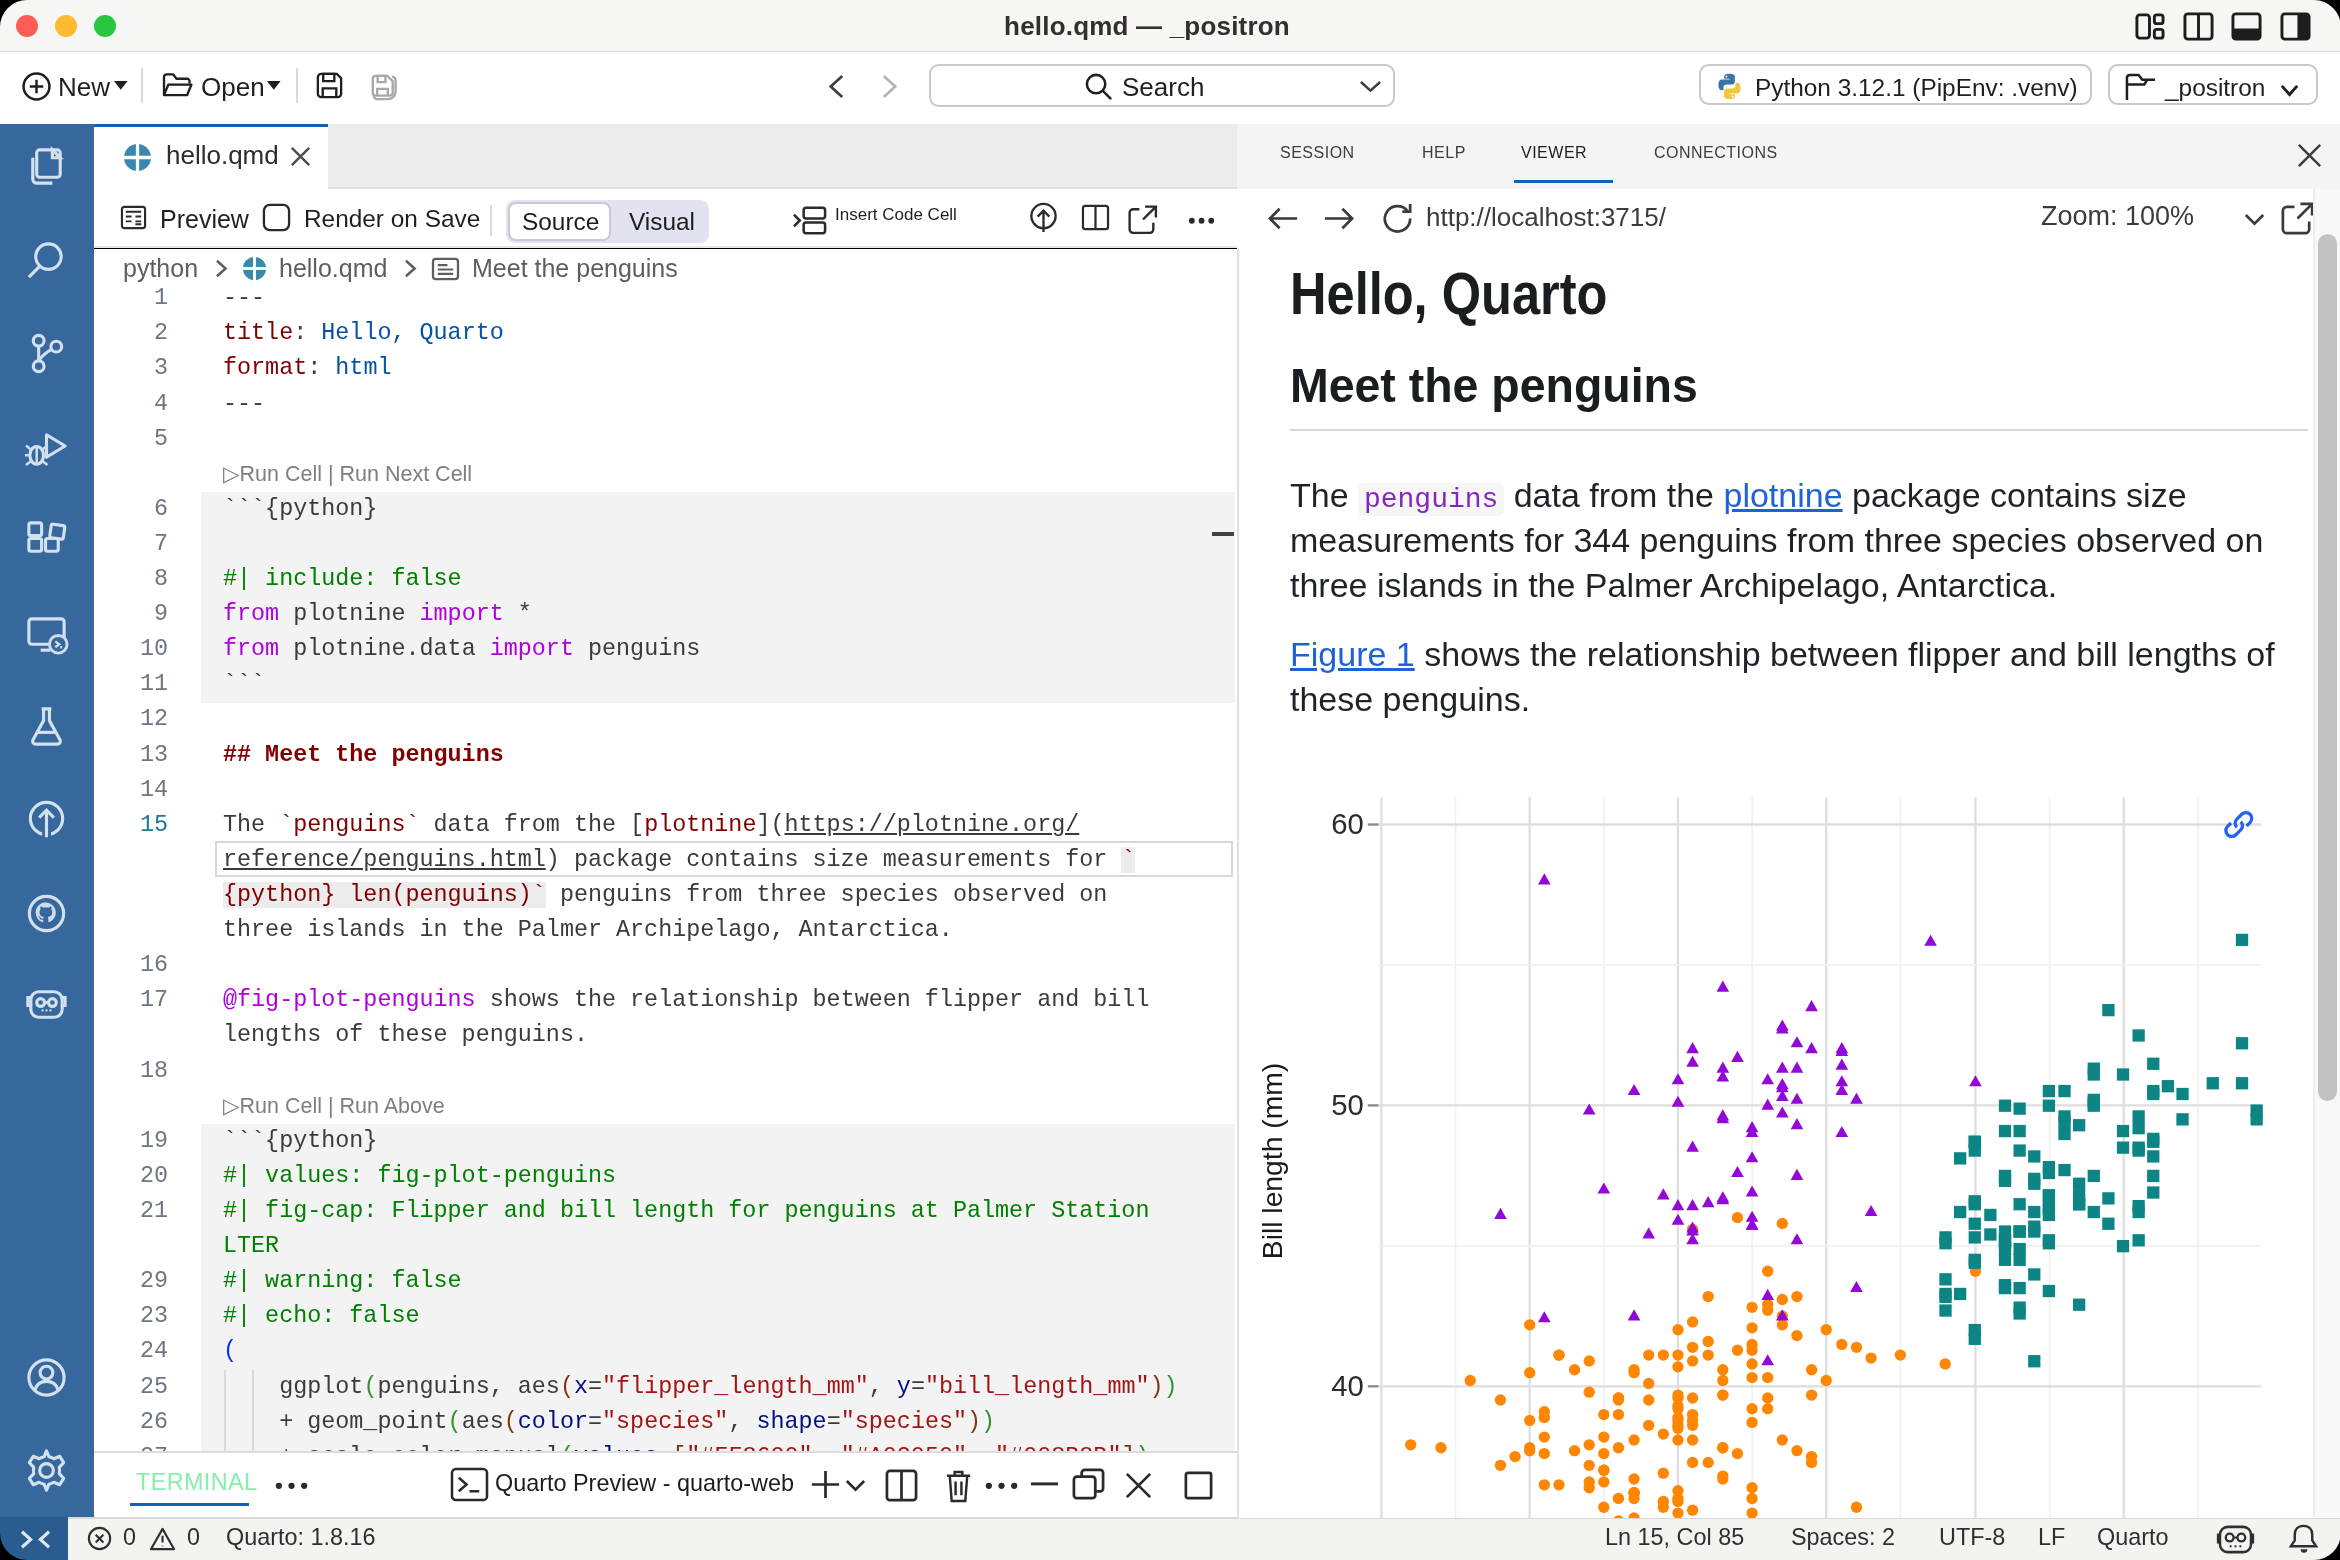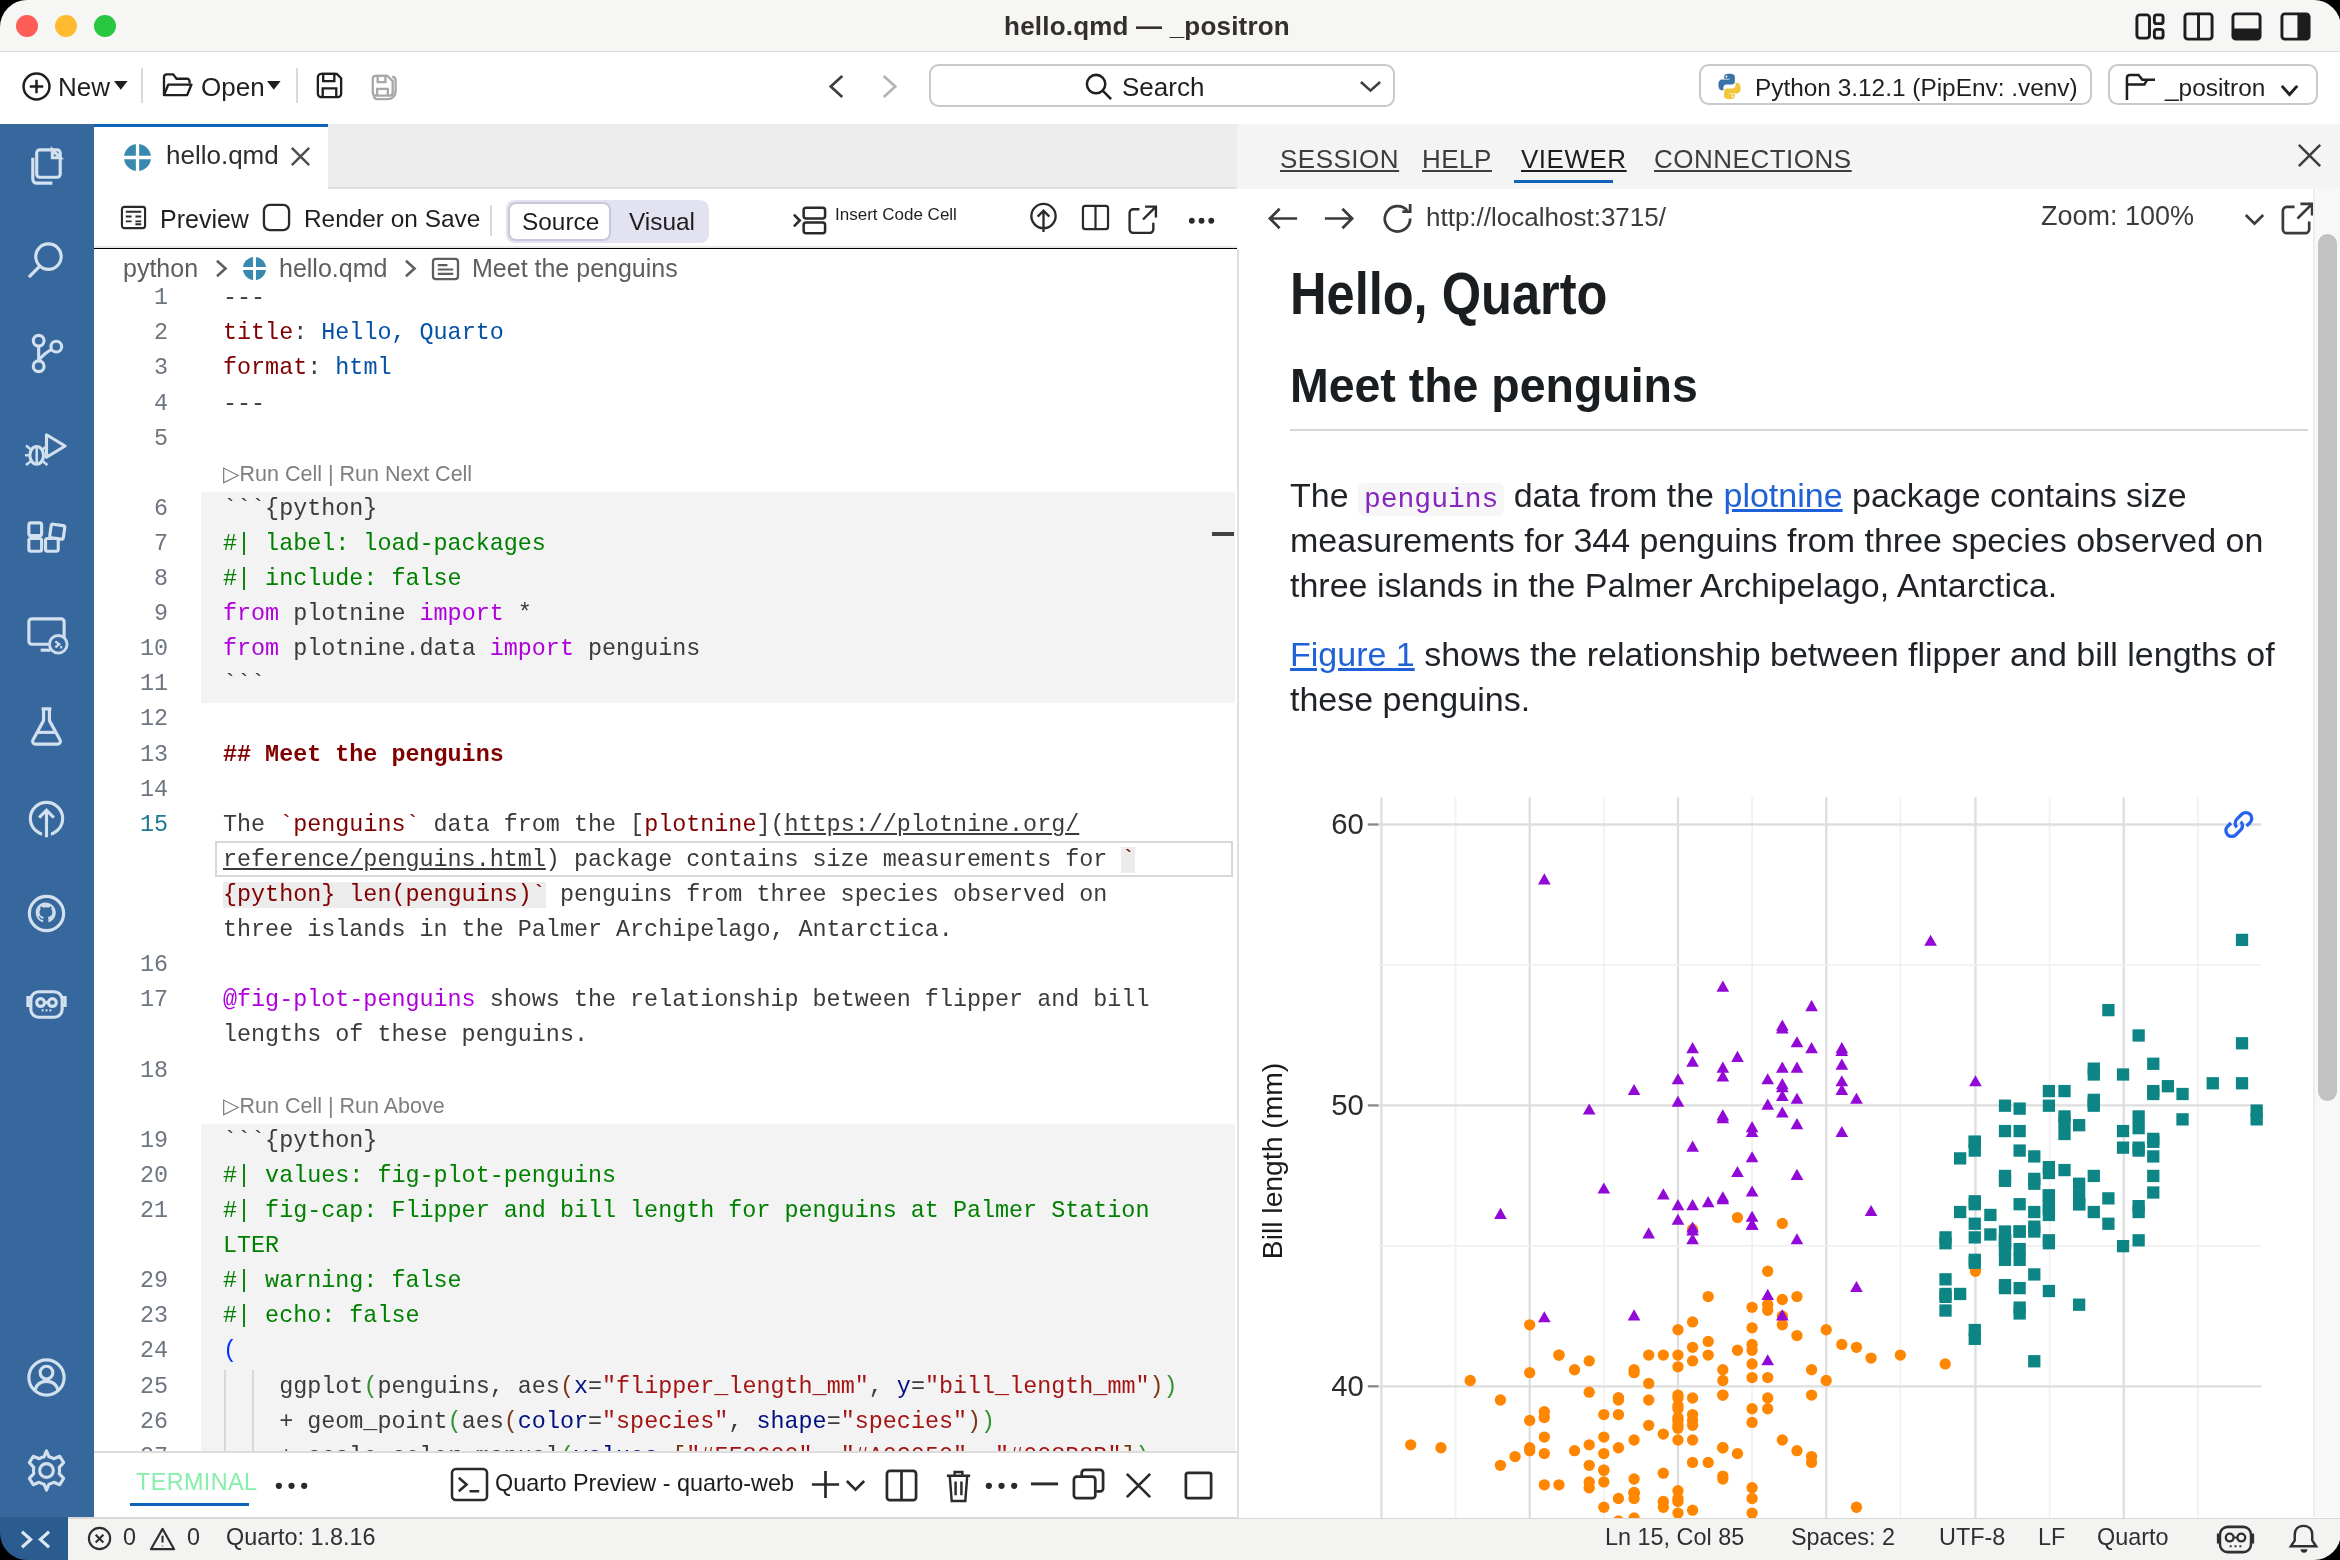--- a/index.html
+++ b/index.html
@@ -38,21 +38,21 @@
 #ovdash { position:absolute; left:1212px; width:21.5px; height:3.9px; background:#424242; }
 
 #termbar { position:absolute; left:94px; top:1451px; width:2247px; height:66px; background:#fff; border-top:2px solid #dcdcdc; }
 
 #statusbar { position:absolute; left:0; top:1517px; width:2341px; height:43px; background:#f3f3f2; border-top:2px solid #d8d8d8; }
 .sbtxt { position:absolute; top:6.8px; font-size:23.4px; color:#2f2f2f; }
 #remotebox { position:absolute; left:0; width:68px; height:43px; background:#2b5c90; }
 
 #rpanel { position:absolute; left:1237px; top:124px; width:1104px; height:1394px; background:#fff; border-left:2px solid #e0e0e0; }
 #rtabs { position:absolute; left:1237px; top:124px; width:1104px; height:65px; background:#f4f4f4; }
-.rtab { position:absolute; top:144px; font-size:26px; color:#3d3d3d; letter-spacing:0.5px;text-decoration:underline; }
+.rtab { position:absolute; top:144px; font-size:16px; color:#3d3d3d; letter-spacing:0.5px; }
 #rnav { position:absolute; left:1237px; top:189px; width:1104px; height:60px; background:#fff; }
 #rscroll { position:absolute; left:2313px; top:189px; width:27px; height:1328px; background:#f8f8f8; border-left:2px solid #ededed;}
 #rthumb { position:absolute; left:2318px; top:234px; width:18.5px; height:867px; background:#c2c2c2; border-radius:9.8px; }
 </style></head><body>
 <div id="titlebar"></div>
 <div class="tl" style="left:15.6px;background:#fe5e57"></div>
 <div class="tl" style="left:55px;background:#febb2f"></div>
 <div class="tl" style="left:94px;background:#27c73f"></div>
 <div id="title-text">hello.qmd — _positron</div>
 <svg class="abs" style="left:2134px;top:10.7px" width="31" height="31" viewBox="0 0 32 32" fill="none">
@@ -273,21 +273,20 @@
     <div class="crow" style="top:28px"><span class="ctext"><span class="mar">title</span>: <span class="blu">Hello, Quarto</span></span></div>
     <div class="crow" style="top:63px"><span class="lnum" style="color:#6e7681">3</span></div>
     <div class="crow" style="top:63px"><span class="ctext"><span class="mar">format</span>: <span class="blu">html</span></span></div>
     <div class="crow" style="top:99px"><span class="lnum" style="color:#6e7681">4</span></div>
     <div class="crow" style="top:99px"><span class="ctext">---</span></div>
     <div class="crow" style="top:134px"><span class="lnum" style="color:#6e7681">5</span></div>
     <div class="crow dec" style="top:169px;left:129px">▷Run Cell | Run Next Cell</div>
     <div class="crow" style="top:204px"><span class="lnum" style="color:#6e7681">6</span></div>
     <div class="crow" style="top:204px"><span class="ctext">```{python}</span></div>
     <div class="crow" style="top:239px"><span class="lnum" style="color:#6e7681">7</span></div>
-    <div class="crow" style="top:239px"><span class="ctext"><span class="grn">#| label: load-packages</span></span></div>
     <div class="crow" style="top:274px"><span class="lnum" style="color:#6e7681">8</span></div>
     <div class="crow" style="top:274px"><span class="ctext"><span class="grn">#| include: false</span></span></div>
     <div class="crow" style="top:309px"><span class="lnum" style="color:#6e7681">9</span></div>
     <div class="crow" style="top:309px"><span class="ctext"><span class="kw">from</span> plotnine <span class="kw">import</span> *</span></div>
     <div class="crow" style="top:344px"><span class="lnum" style="color:#6e7681">10</span></div>
     <div class="crow" style="top:344px"><span class="ctext"><span class="kw">from</span> plotnine.data <span class="kw">import</span> penguins</span></div>
     <div class="crow" style="top:379px"><span class="lnum" style="color:#6e7681">11</span></div>
     <div class="crow" style="top:379px"><span class="ctext">```</span></div>
     <div class="crow" style="top:414px"><span class="lnum" style="color:#6e7681">12</span></div>
     <div class="crow" style="top:450px"><span class="lnum" style="color:#6e7681">13</span></div>

